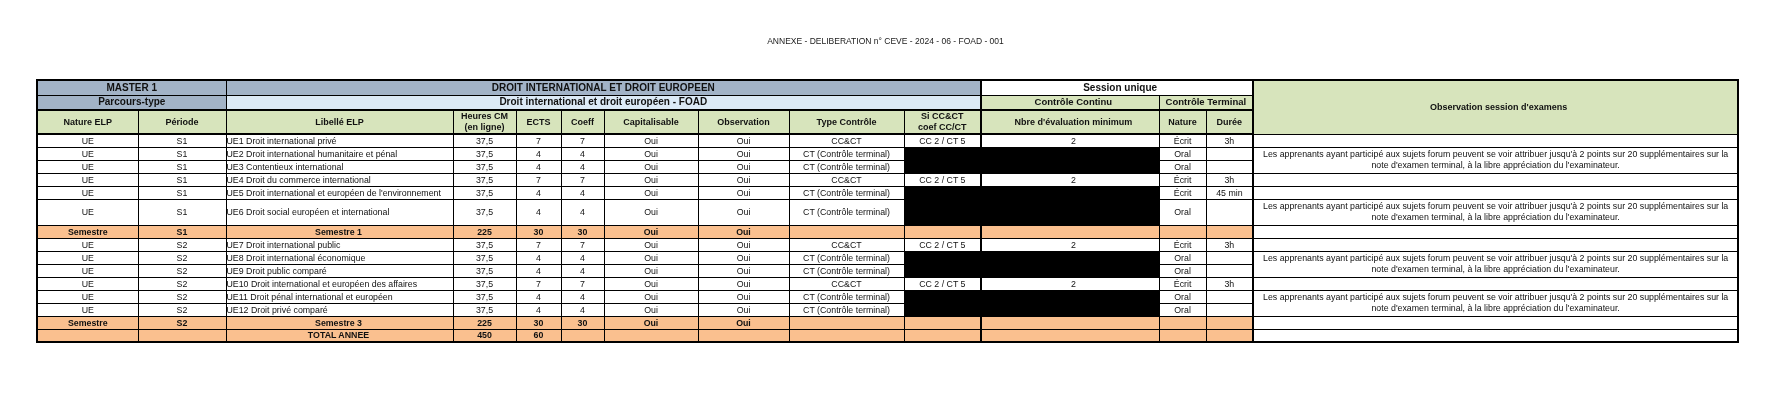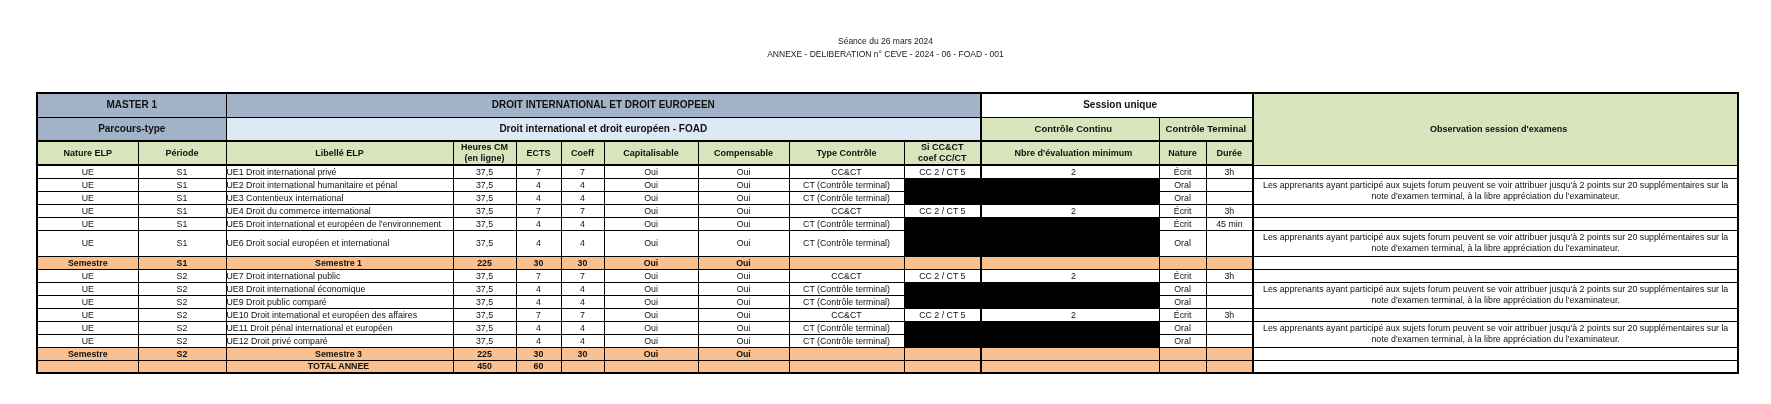--- a/index.html
+++ b/index.html
@@ -11,21 +11,21 @@
   }
   *{box-sizing:border-box;}
   html,body{margin:0;padding:0;background:#ffffff;width:1771px;height:404px;overflow:hidden;
     font-family:"Liberation Sans",sans-serif;color:var(--ink);}
   .doc-header{margin-top:35px;text-align:center;font-size:8.5px;line-height:13px;color:#1a1a1a;}
   table.program{border-collapse:collapse;table-layout:fixed;width:1701px;margin:31px 0 0 36px;
     border:2px solid #000;}
   th,td{border:1px solid #000;padding:0 2px;overflow:hidden;white-space:nowrap;
     text-align:center;vertical-align:middle;font-size:8.8px;line-height:10px;}
   thead th{white-space:pre-line;}
-  tr.banner-row{height:24px;}
+  tr.banner-row{height:15px;}
   tr.header-row{height:23px;}
   tr.header-row th{border-bottom:2px solid #000;}
   tr.banner-row.second th{border-bottom:2px solid #000;}
   tbody tr{height:13px;}
   tbody tr.tall{height:26px;}
   .blue{background:var(--banner-blue);font-weight:bold;font-size:10px;}
   .lightblue{background:var(--banner-light);font-weight:bold;font-size:10px;}
   .session{background:#ffffff;font-weight:bold;font-size:10px;}
   .greenhead{background:var(--green);font-weight:bold;font-size:9.5px;}
   .colhead{background:var(--green);font-weight:bold;font-size:9px;line-height:11px;}
@@ -35,21 +35,20 @@
   tr.row-semester td.c-libelle{text-align:center;}
   tr.row-semester td.obs{background:#ffffff;font-weight:normal;}
   td.redacted{background:#000000;color:#000000;}
   td.obs{white-space:normal;font-size:8.8px;line-height:11px;padding:0 6px;}
   .bl2{border-left:2px solid #000;padding-left:8px;}
 </style>
 </head>
 <body>
 
 <div class="doc-header">
-  <div>Séance du 26 mars 2024</div>
   <div>ANNEXE - DELIBERATION n° CEVE - 2024 - 06 - FOAD - 001</div>
 </div>
 
 <table class="program">
   <colgroup>
     <col style="width:101px">
       <col style="width:88px">
       <col style="width:227px">
     <col style="width:63px">
       <col style="width:45px">
@@ -78,21 +77,21 @@
     </tr>
     <tr class="header-row">
       <th class="colhead">Nature ELP</th>
       <th class="colhead">Période</th>
       <th class="colhead">Libellé ELP</th>
       <th class="colhead">Heures CM
 (en ligne)</th>
       <th class="colhead">ECTS</th>
       <th class="colhead">Coeff</th>
       <th class="colhead">Capitalisable</th>
-      <th class="colhead">Compensable</th>
+      <th class="colhead">Observation</th>
       <th class="colhead">Type  Contrôle</th>
       <th class="colhead">Si CC&amp;CT
 coef CC/CT</th>
       <th class="colhead bl2">Nbre d'évaluation minimum</th>
       <th class="colhead">Nature</th>
       <th class="colhead">Durée</th>
     </tr>
   </thead>
   <tbody id="rows">
       <tr>

